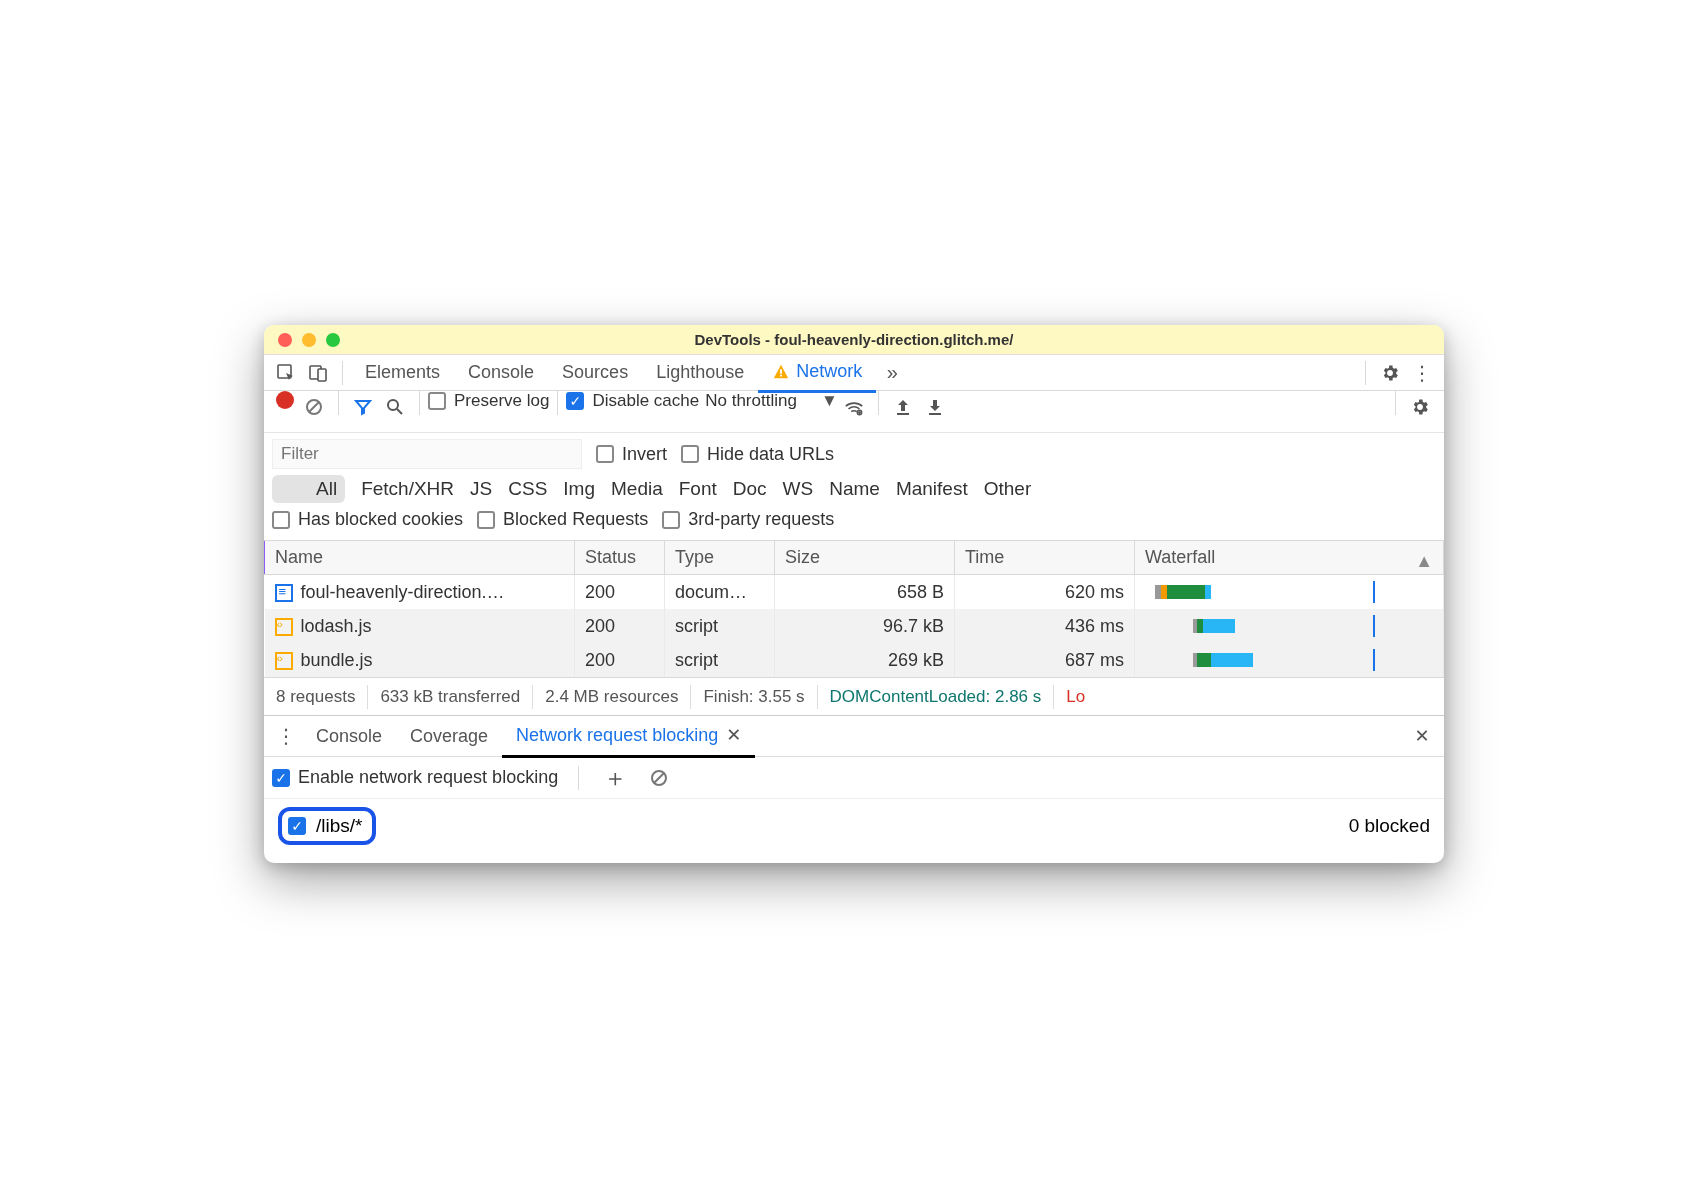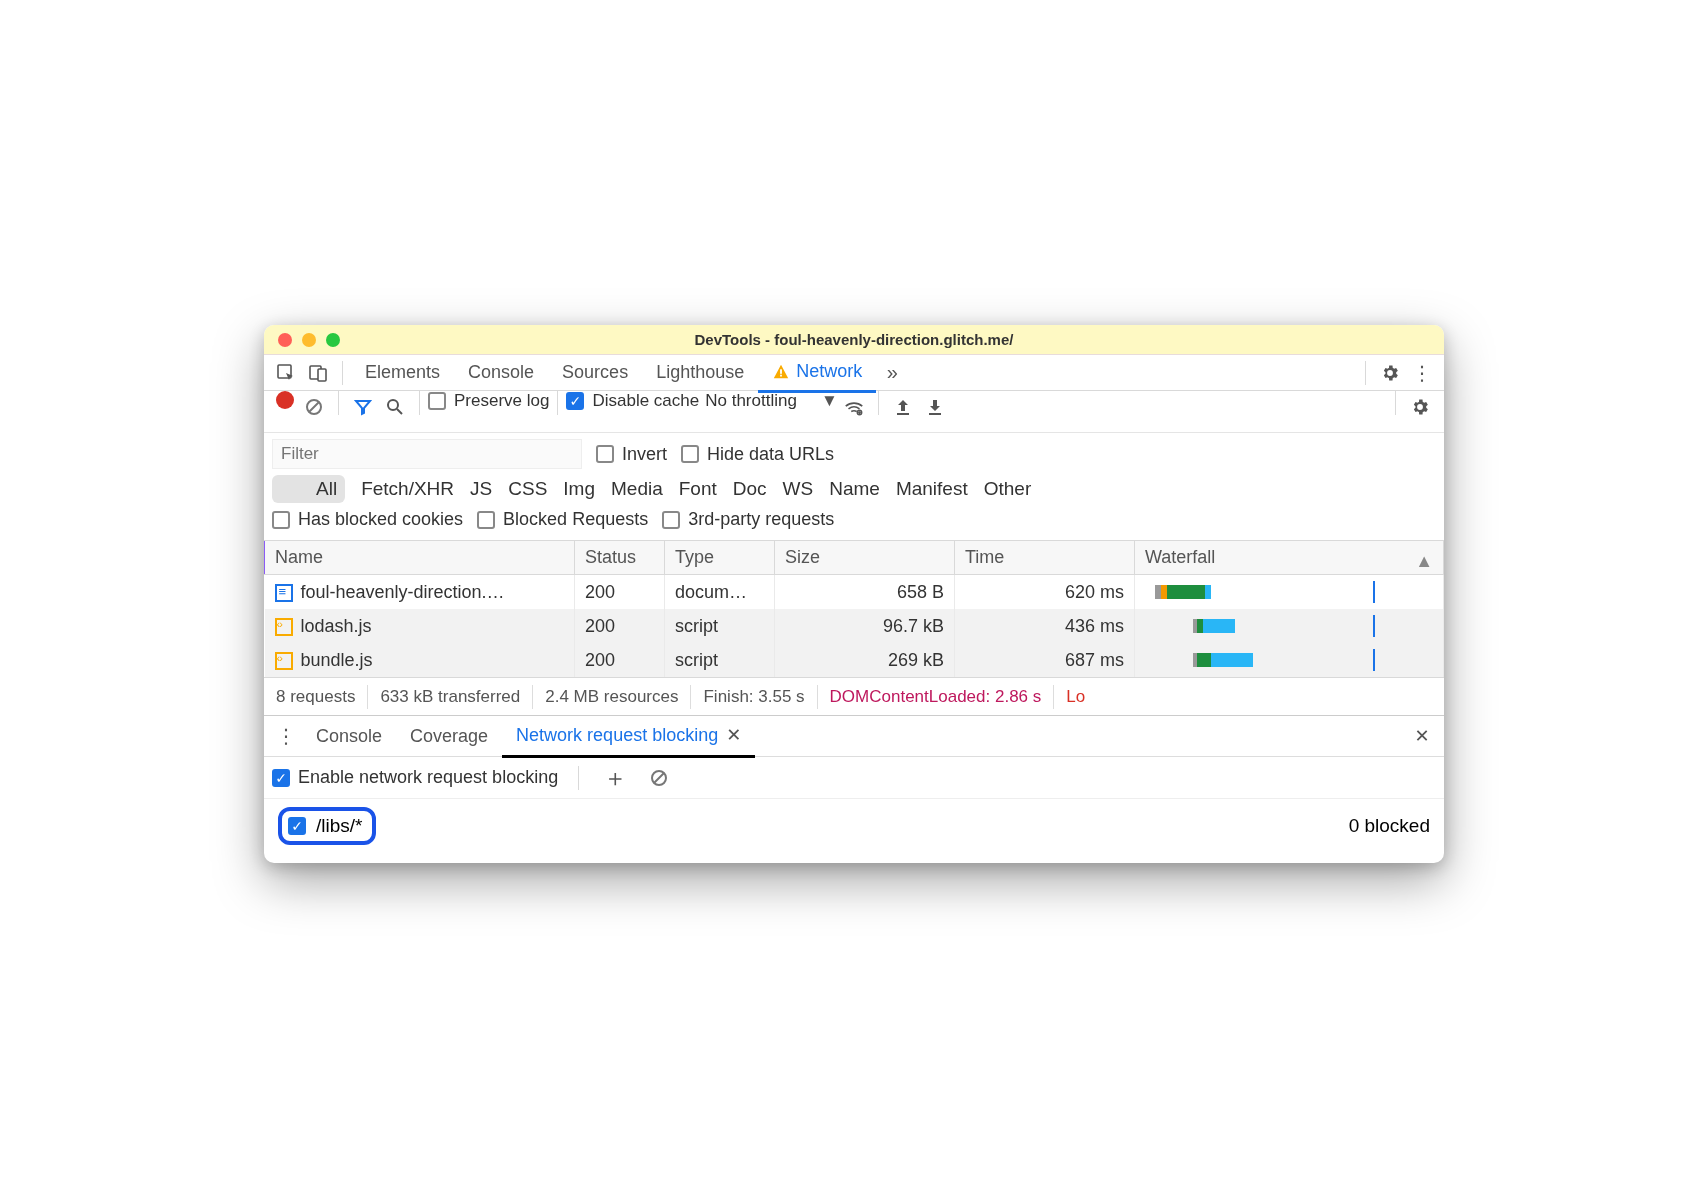--- a/index.html
+++ b/index.html
@@ -73,21 +73,21 @@
   .file-ic.doc::after{content:"≡";position:absolute;top:-2px;left:2px;color:#1a73e8;font-size:13px;}
   .file-ic.js{border-color:#f9ab00;}
   .file-ic.js::after{content:"‹›";position:absolute;top:-2px;left:0px;color:#f9ab00;font-size:11px;letter-spacing:-1px;}
   .wfcell{position:relative;height:22px;}
   .wfcontain{position:absolute;left:0;right:0;top:0;bottom:0;border-right:2px solid #1a73e8;}
   .wfbar{position:absolute;top:4px;height:14px;}
   .sort-tri{position:absolute;right:10px;top:10px;color:#888;}
   
   .statusbar{display:flex;align-items:center;height:38px;border-top:1px solid #d9d9d9;font-size:17px;color:#555;}
   .statusbar>div{padding:0 12px;border-right:1px solid #ddd;height:24px;display:flex;align-items:center;}
-  .statusbar .dcl{color:#be185d;}
+  .statusbar .dcl{color:#0f766e;}
   .statusbar .load{color:#d93025;}
   
   .drawer-tabs{display:flex;align-items:center;height:42px;border-top:1px solid #ccc;border-bottom:1px solid #ddd;font-size:18px;color:#555;padding:0 6px;}
   .drawer-tab{padding:0 14px;height:42px;display:flex;align-items:center;gap:8px;}
   .drawer-tab.active{color:#1a73e8;border-bottom:3px solid #000000;margin-bottom:-1px;}
   .drawer-toolbar{display:flex;align-items:center;height:42px;padding:0 8px;gap:12px;font-size:18px;color:#333;border-bottom:1px solid #eee;}
   .pattern-row{display:flex;align-items:center;justify-content:space-between;padding:8px 14px 18px;font-size:19px;}
   .pattern-hl{border:4px solid #1a53e8;border-radius:12px;padding:4px 10px 4px 6px;display:flex;align-items:center;gap:10px;}
   svg{display:block;}
 </style>

